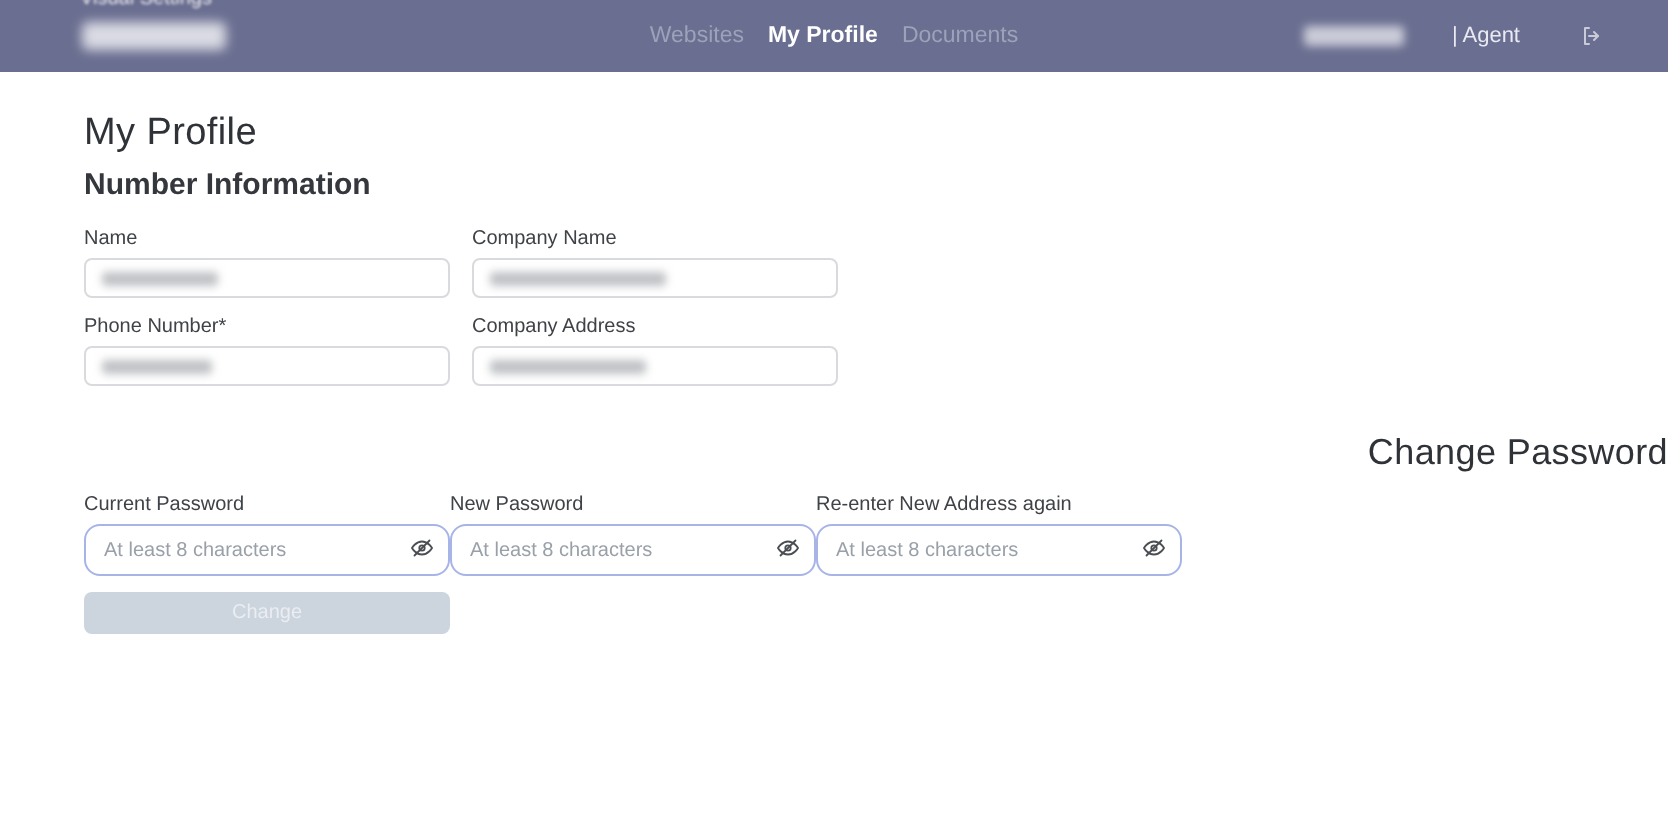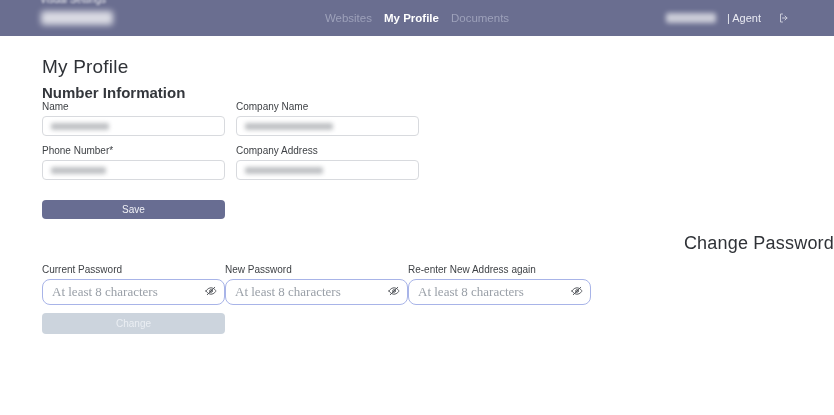--- a/index.html
+++ b/index.html
@@ -48,25 +48,25 @@
     color:#9da1ba;
     cursor:pointer;
     white-space:nowrap;
   }
   .nav-item.active {
     color:#ffffff;
     font-weight:bold;
   }
   .nav-right {
     position:absolute;
-    right:44px; top:0;
+    right:32px; top:0;
     height:36px;
     display:flex;
     align-items:center;
-    gap:11px;
+    gap:24px;
   }
   .user-blur {
     width:50px; height:10px;
     background:rgba(255,255,255,0.65);
     border-radius:2px;
     filter:blur(2.5px);
   }
   .agent-label {
     font-size:11px;
     color:#e9eaf2;
@@ -90,21 +90,21 @@
     color:#2f3237;
     letter-spacing:0.2px;
   }
   .section-heading {
     font-size:15px;
     font-weight:600;
     color:#34373c;
     margin-top:6px;
   }
 
-  .form-grid { margin-top:0; width:376px; }
+  .form-grid { margin-top:13px; width:376px; }
   .form-row { display:flex; gap:11px; }
   .field { width:183px; margin-bottom:9px; }
   .field-label {
     display:block;
     font-size:10px;
     color:#3f4246;
     margin-bottom:4px;
     white-space:nowrap;
   }
   .input-box {
@@ -156,22 +156,22 @@
     border-radius:8px;
     background:#ffffff;
     display:flex;
     align-items:center;
     padding:0 7px 0 9px;
   }
   .pw-input {
     flex:1;
     border:none;
     outline:none;
-    font-size:13px;
-    font-family:Liberation Serif, serif;
+    font-size:10px;
+    font-family:Liberation Sans, sans-serif;
     color:#3f4246;
     min-width:0;
     background:transparent;
   }
   .pw-input::placeholder { color:#9aa0a8; }
   .eye-btn {
     background:none; border:none;
     padding:0; margin-left:4px;
     cursor:pointer;
     display:flex; align-items:center;
@@ -248,21 +248,20 @@
       <div class="field">
         <label class="field-label">Company Address</label>
         <div class="input-box">
           <span class="redact" style="width:78px"></span>
         </div>
       </div>
     </div>
 
   </div>
 
-  <button class="save-button">Save</button>
 
   <h2 class="pw-heading">Change Password</h2>
 
   <div class="pw-row">
 
     <div class="pw-field">
       <label class="field-label">Current Password</label>
       <div class="pw-input-wrap">
         <input class="pw-input" type="password" placeholder="At least 8 characters" style="">
         <button class="eye-btn">

